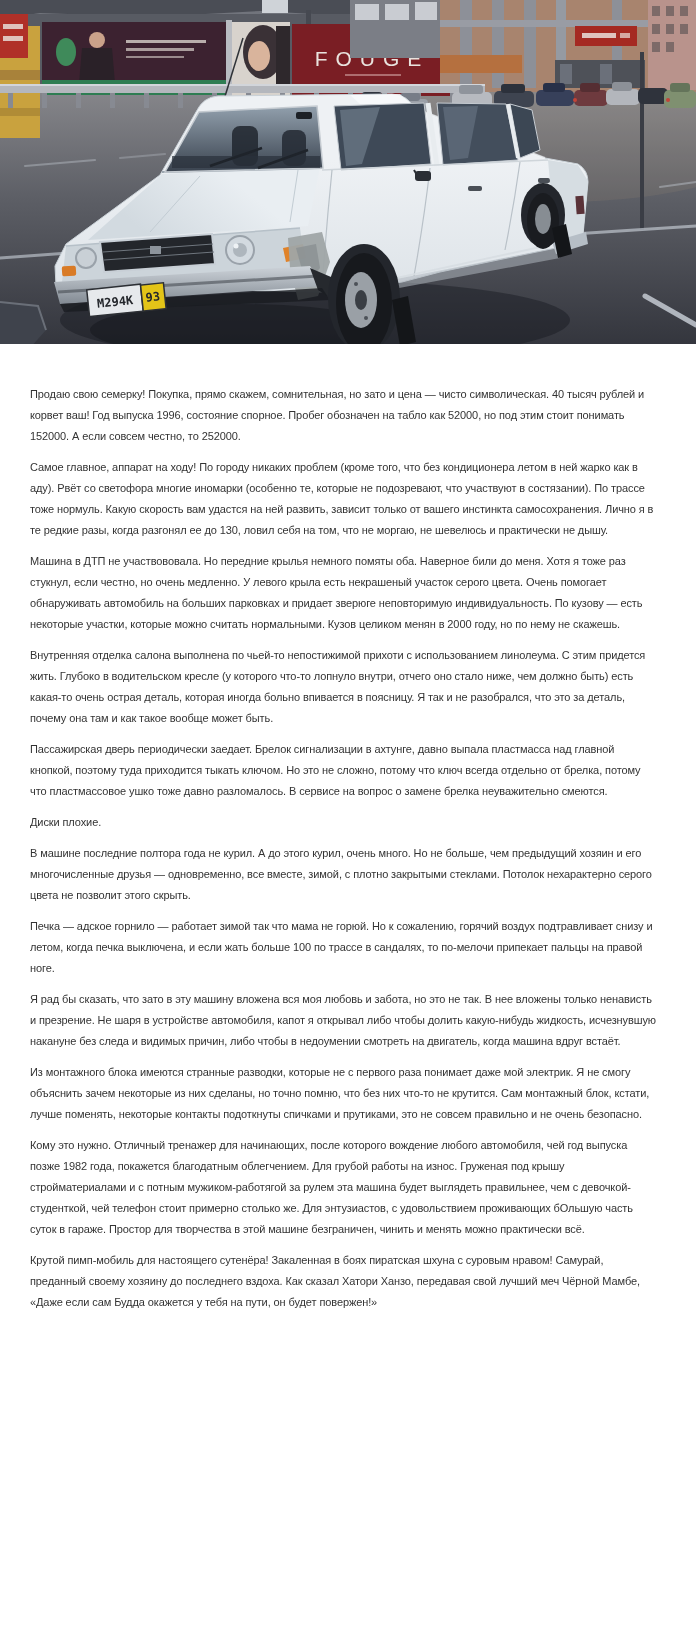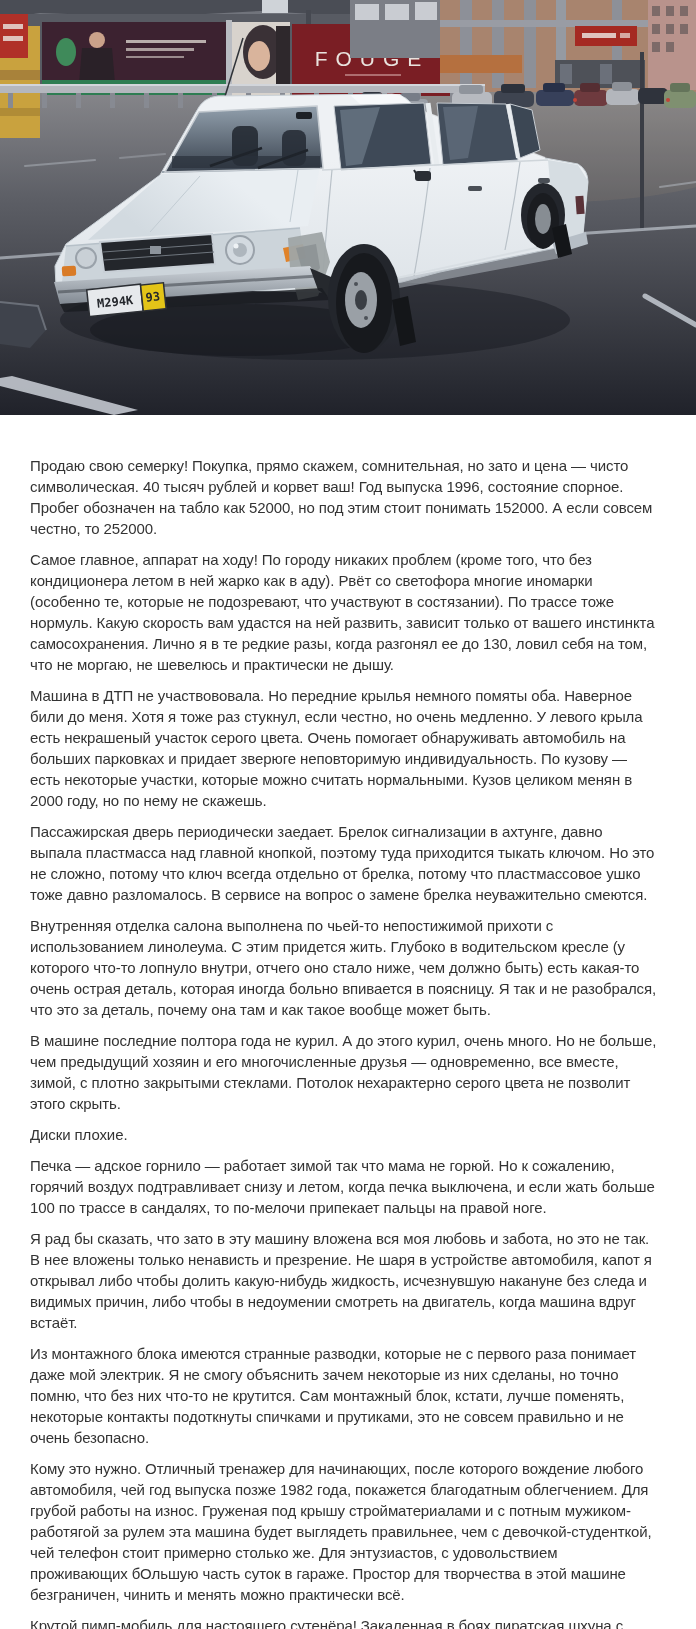--- a/index.html
+++ b/index.html
@@ -1,21 +1,21 @@
 <!DOCTYPE html>
 <html lang="ru"><head>
 <meta charset="utf-8">
 <style>
   html,body{margin:0;padding:0;background:#ffffff;}
   .page{width:696px;background:#ffffff;font-family:"Liberation Sans",sans-serif;}
-  .photo-wrap{width:696px;height:415px;overflow:hidden;line-height:0;}
+  .photo-wrap{width:696px;height:344px;overflow:hidden;line-height:0;}
   .post-text{padding:40px 32px 14px 30px;}
   .post-text p{
     margin:0 6px 10px 0;
-    font-size:15px;
+    font-size:11px;
     line-height:21px;
     letter-spacing:-0.1px;
     color:#333333;
   }
 </style>
 </head>
 <body>
 
 <div class="page">
 
@@ -317,24 +317,24 @@
         </g>
         <polygon points="552,228 566,224 572,254 558,258" fill="#141619"></polygon>
       </g>
     </svg>
   </div>
 
   <div class="post-text">
     <p>Продаю свою семерку! Покупка, прямо скажем, сомнительная, но зато и цена — чисто символическая. 40 тысяч рублей и корвет ваш! Год выпуска 1996, состояние спорное. Пробег обозначен на табло как 52000, но под этим стоит понимать 152000. А если совсем честно, то 252000.</p>
     <p>Самое главное, аппарат на ходу! По городу никаких проблем (кроме того, что без кондиционера летом в ней жарко как в аду). Рвёт со светофора многие иномарки (особенно те, которые не подозревают, что участвуют в состязании). По трассе тоже нормуль. Какую скорость вам удастся на ней развить, зависит только от вашего инстинкта самосохранения. Лично я в те редкие разы, когда разгонял ее до 130, ловил себя на том, что не моргаю, не шевелюсь и практически не дышу.</p>
     <p>Машина в ДТП не участвововала. Но передние крылья немного помяты оба. Наверное били до меня. Хотя я тоже раз стукнул, если честно, но очень медленно. У левого крыла есть некрашеный участок серого цвета. Очень помогает обнаруживать автомобиль на больших парковках и придает зверюге неповторимую индивидуальность. По кузову — есть некоторые участки, которые можно считать нормальными. Кузов целиком менян в 2000 году, но по нему не скажешь.</p>
+    <p>Внутренняя отделка салона выполнена по чьей-то непостижимой прихоти с использованием линолеума. С этим придется жить. Глубоко в водительском кресле (у которого что-то лопнуло внутри, отчего оно стало ниже, чем должно быть) есть какая-то очень острая деталь, которая иногда больно впивается в поясницу. Я так и не разобрался, что это за деталь, почему она там и как такое вообще может быть.</p>
     <p>Пассажирская дверь периодически заедает. Брелок сигнализации в ахтунге, давно выпала пластмасса над главной кнопкой, поэтому туда приходится тыкать ключом. Но это не сложно, потому что ключ всегда отдельно от брелка, потому что пластмассовое ушко тоже давно разломалось. В сервисе на вопрос о замене брелка неуважительно смеются.</p>
-    <p>Внутренняя отделка салона выполнена по чьей-то непостижимой прихоти с использованием линолеума. С этим придется жить. Глубоко в водительском кресле (у которого что-то лопнуло внутри, отчего оно стало ниже, чем должно быть) есть какая-то очень острая деталь, которая иногда больно впивается в поясницу. Я так и не разобрался, что это за деталь, почему она там и как такое вообще может быть.</p>
+    <p>Диски плохие.</p>
     <p>В машине последние полтора года не курил. А до этого курил, очень много. Но не больше, чем предыдущий хозяин и его многочисленные друзья — одновременно, все вместе, зимой, с плотно закрытыми стеклами. Потолок нехарактерно серого цвета не позволит этого скрыть.</p>
-    <p>Диски плохие.</p>
     <p>Печка — адское горнило — работает зимой так что мама не горюй. Но к сожалению, горячий воздух подтравливает снизу и летом, когда печка выключена, и если жать больше 100 по трассе в сандалях, то по-мелочи припекает пальцы на правой ноге.</p>
     <p>Я рад бы сказать, что зато в эту машину вложена вся моя любовь и забота, но это не так. В нее вложены только ненависть и презрение. Не шаря в устройстве автомобиля, капот я открывал либо чтобы долить какую-нибудь жидкость, исчезнувшую накануне без следа и видимых причин, либо чтобы в недоумении смотреть на двигатель, когда машина вдруг встаёт.</p>
     <p>Из монтажного блока имеются странные разводки, которые не с первого раза понимает даже мой электрик. Я не смогу объяснить зачем некоторые из них сделаны, но точно помню, что без них что-то не крутится. Сам монтажный блок, кстати, лучше поменять, некоторые контакты подоткнуты спичками и прутиками, это не совсем правильно и не очень безопасно.</p>
     <p>Кому это нужно. Отличный тренажер для начинающих, после которого вождение любого автомобиля, чей год выпуска позже 1982 года, покажется благодатным облегчением. Для грубой работы на износ. Груженая под крышу стройматериалами и с потным мужиком-работягой за рулем эта машина будет выглядеть правильнее, чем с девочкой-студенткой, чей телефон стоит примерно столько же. Для энтузиастов, с удовольствием проживающих бОльшую часть суток в гараже. Простор для творчества в этой машине безграничен, чинить и менять можно практически всё.</p>
     <p>Крутой пимп-мобиль для настоящего сутенёра! Закаленная в боях пиратская шхуна с суровым нравом! Самурай, преданный своему хозяину до последнего вздоха. Как сказал Хатори Ханзо, передавая свой лучший меч Чёрной Мамбе, «Даже если сам Будда окажется у тебя на пути, он будет повержен!»</p>
   </div>
 
 </div>
 
 </body></html>

